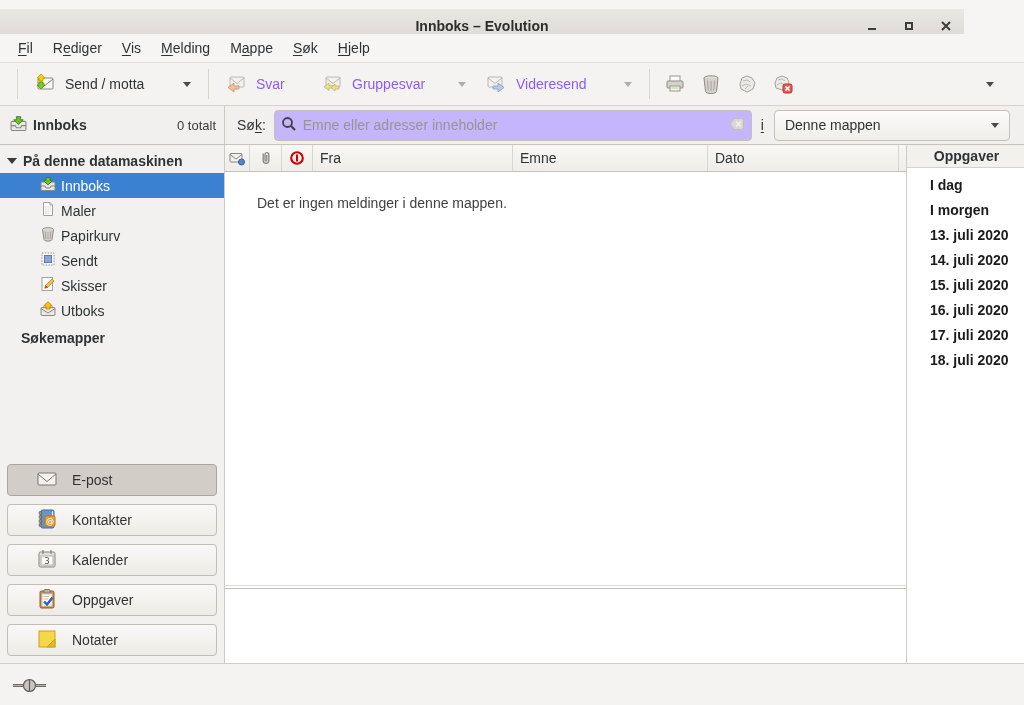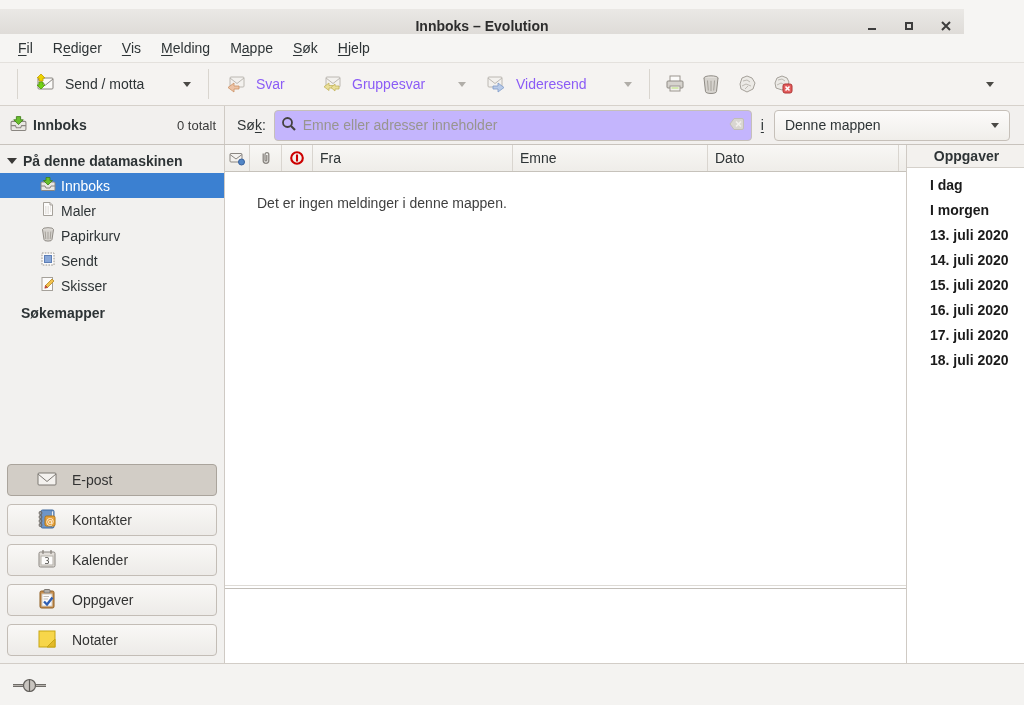--- a/index.html
+++ b/index.html
@@ -296,20 +296,30 @@
         <div class="tree-item">
           <span>
             <svg width="16" height="16" viewBox="0 0 16 16">
               <rect x="2" y="1.5" width="10.5" height="13" fill="#fcfbfa" stroke="#a5a19a"></rect>
               <path d="M5.5,9.5 L12,3 L14,5 L7.5,11.5 Z" fill="#f2c14e" stroke="#b58a1f" stroke-width="0.8"></path>
               <path d="M5.5,9.5 L7.5,11.5 L4.8,12.2 Z" fill="#d34a38" stroke="#a33325" stroke-width="0.6"></path>
             </svg>
           </span>
           <span class="tree-label">Skisser</span>
         </div>
+        <div class="tree-item">
+          <span>
+            <svg width="16" height="16" viewBox="0 0 16 16">
+              <rect x="1" y="6.5" width="14" height="8" rx="1" fill="#ece9e5" stroke="#8a8681"></rect>
+              <path d="M1,7.5 L8,12 L15,7.5" fill="none" stroke="#8a8681"></path>
+              <path d="M6,8 L6,5 L3.5,5 L8,0.8 L12.5,5 L10,5 L10,8 Z" fill="#f5c211" stroke="#b28b00" stroke-width="0.8"></path>
+            </svg>
+          </span>
+          <span class="tree-label">Utboks</span>
+        </div>
         <div class="tree-section">Søkemapper</div>
       </div>
 
       <div class="switcher">
         <div class="switch-btn active">
           <span>
             <svg width="22" height="22" viewBox="0 0 22 22">
               <rect x="2" y="5" width="18" height="12" rx="1" fill="#f4f2ef" stroke="#7c7873"></rect>
               <path d="M2,6 L11,13.5 L20,6" fill="none" stroke="#7c7873"></path>
             </svg>

